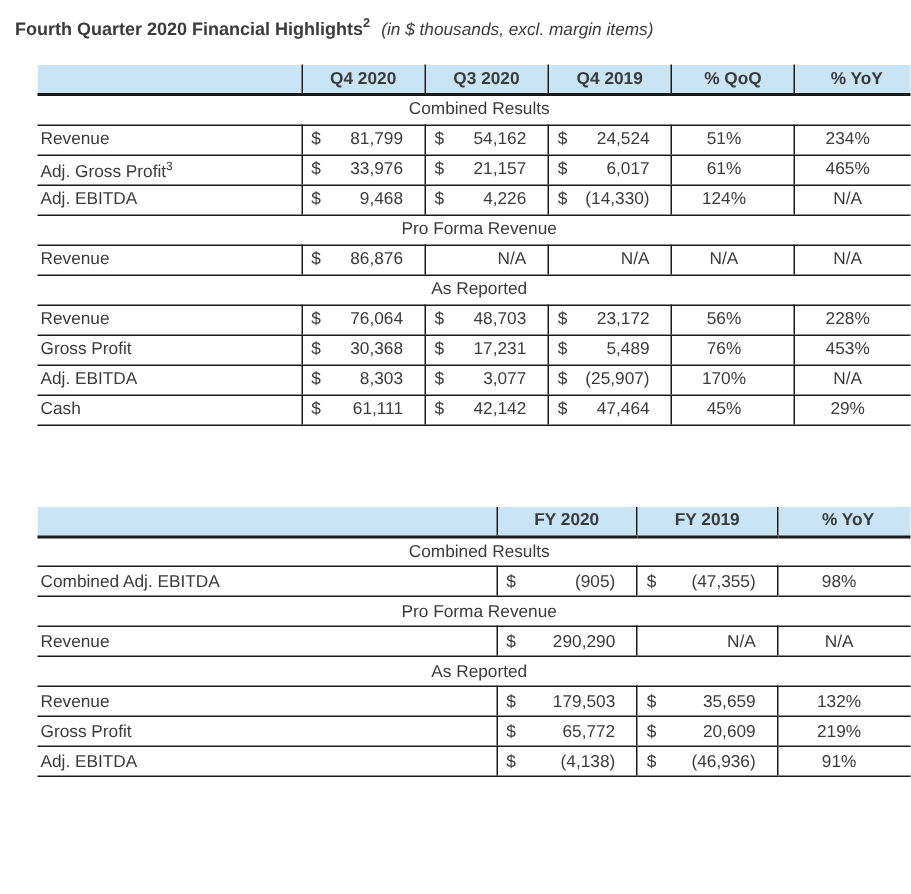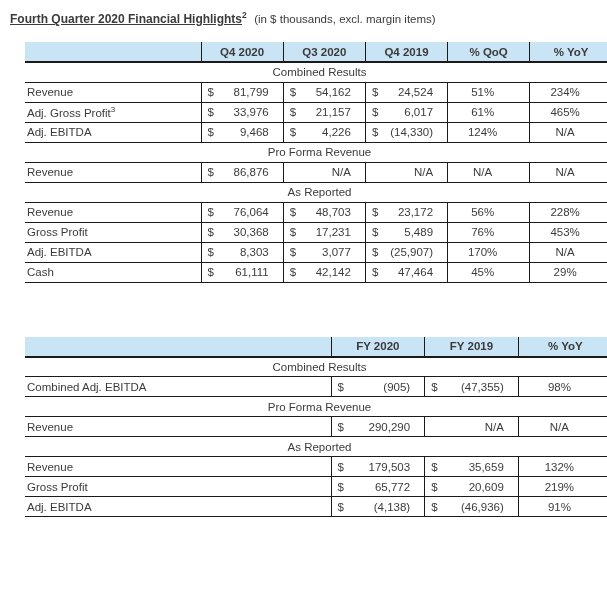--- a/index.html
+++ b/index.html
@@ -6,23 +6,23 @@
   html, body { margin: 0; padding: 0; background: #ffffff; }
   body {
     width: 607px; height: 596px; overflow: hidden;
     font-family: "Liberation Sans", sans-serif;
     color: var(--text, #3b3b3b);
     -webkit-font-smoothing: antialiased;
   }
   .page { padding: 8px 10px 0 10px; }
 
   .title-line { font-size: 12px; line-height: 14px; white-space: nowrap; }
-  .title-line .t { font-weight: bold; text-decoration: underline; }
+  .title-line .t { font-weight: bold; }
   .title-line sup.tsup { font-weight: bold; font-size: 8.5px; }
-  .title-line .sub { font-size: 11.5px; margin-left: 4px; }
+  .title-line .sub { font-style: italic; font-size: 11.5px; margin-left: 4px; }
 
   .block-1 .title-line { margin-bottom: 16px; }
   .block-2 { margin-top: 54px; }
   .block-2 .title-line { margin-bottom: 5px; }
 
   table {
     border-collapse: collapse; table-layout: fixed;
     width: 587px; font-size: 11.5px; color: var(--text, #3b3b3b); margin-left: 15px;
   }
   col.c-label-q4 { width: 176px; }

